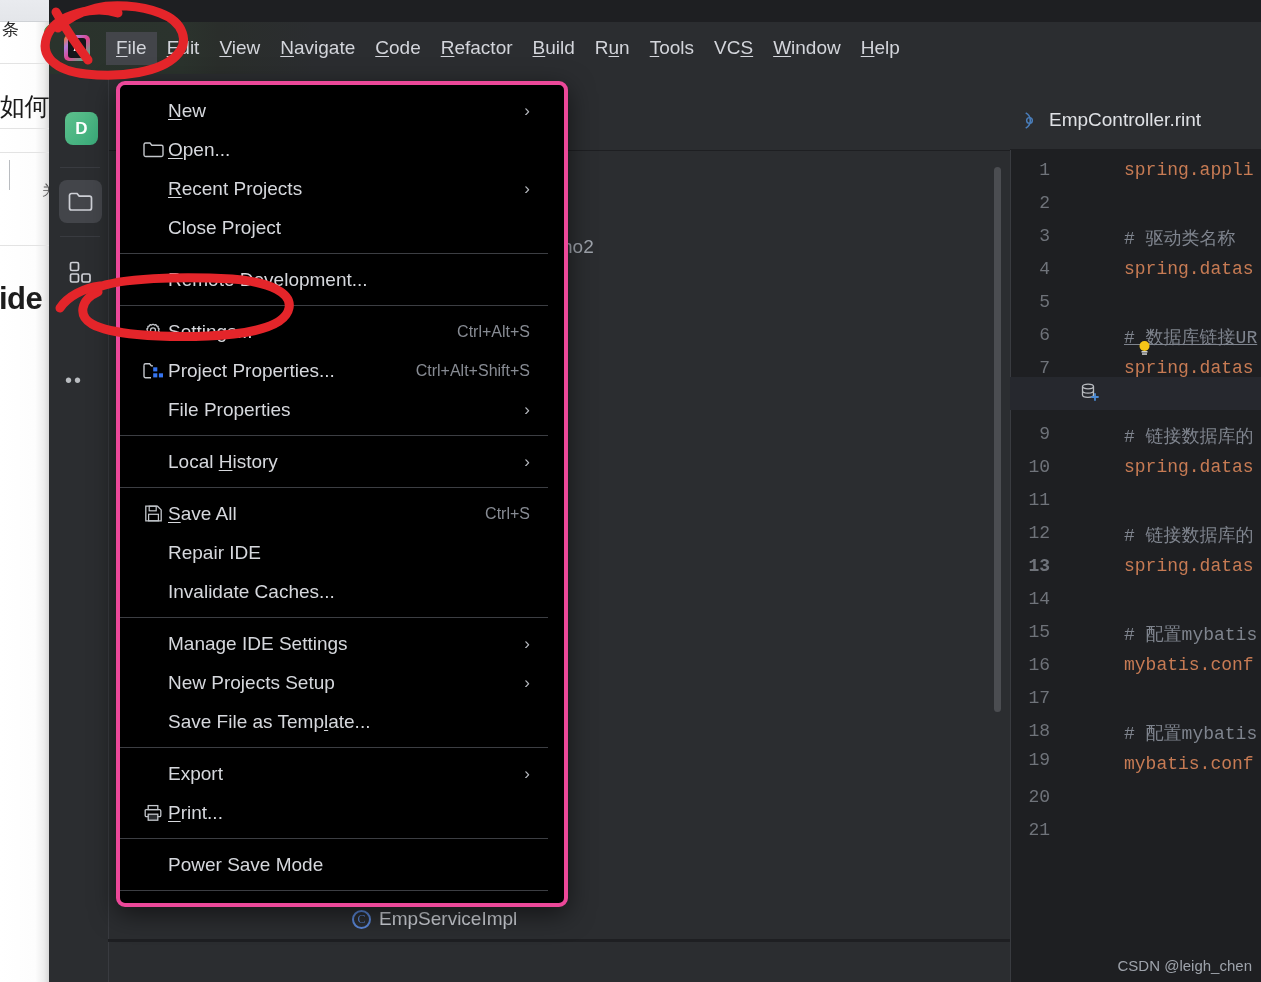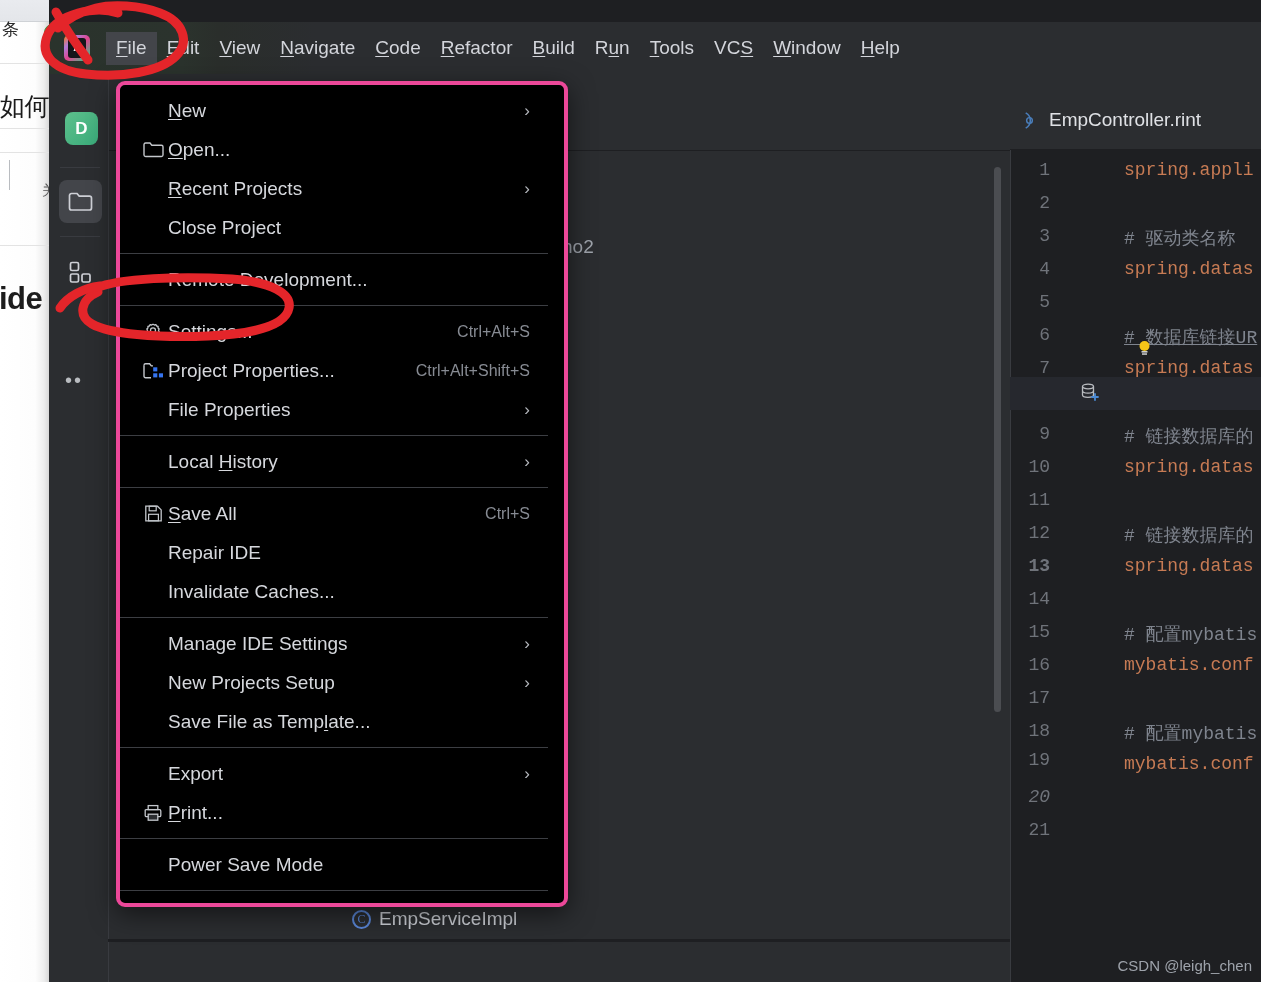--- a/index.html
+++ b/index.html
@@ -325,21 +325,21 @@
           <div class="ln" style="top: 307px;">10</div>
           <div class="ln" style="top: 340px;">11</div>
           <div class="ln" style="top: 373px;">12</div>
           <div class="ln" style="top: 406px; font-weight: bold;">13</div>
           <div class="ln" style="top: 439px;">14</div>
           <div class="ln" style="top: 472px;">15</div>
           <div class="ln" style="top: 505px;">16</div>
           <div class="ln" style="top: 538px;">17</div>
           <div class="ln" style="top: 571px;">18</div>
           <div class="ln" style="top: 600px;">19</div>
-          <div class="ln" style="top: 637px; font-style: italic;">20</div>
+          <div class="ln" style="top: 637px;">20</div>
           <div class="ln" style="top: 670px;">21</div>
         </div>
       <div class="ed-right-edge"></div>
       <div class="code-area">
           <div class="code c-prop" style="top: 10px;">spring.appli</div>
           <div class="code c-comment" style="top: 76px;">#  驱动类名称</div>
           <div class="code c-prop" style="top: 109px;">spring.datas</div>
           <div class="code c-comment" style="top: 175px; text-decoration: underline;">#  数据库链接UR</div>
           <div class="code c-prop" style="top: 208px;">spring.datas</div>
           <div class="code c-comment" style="top: 274px;">#  链接数据库的</div>

